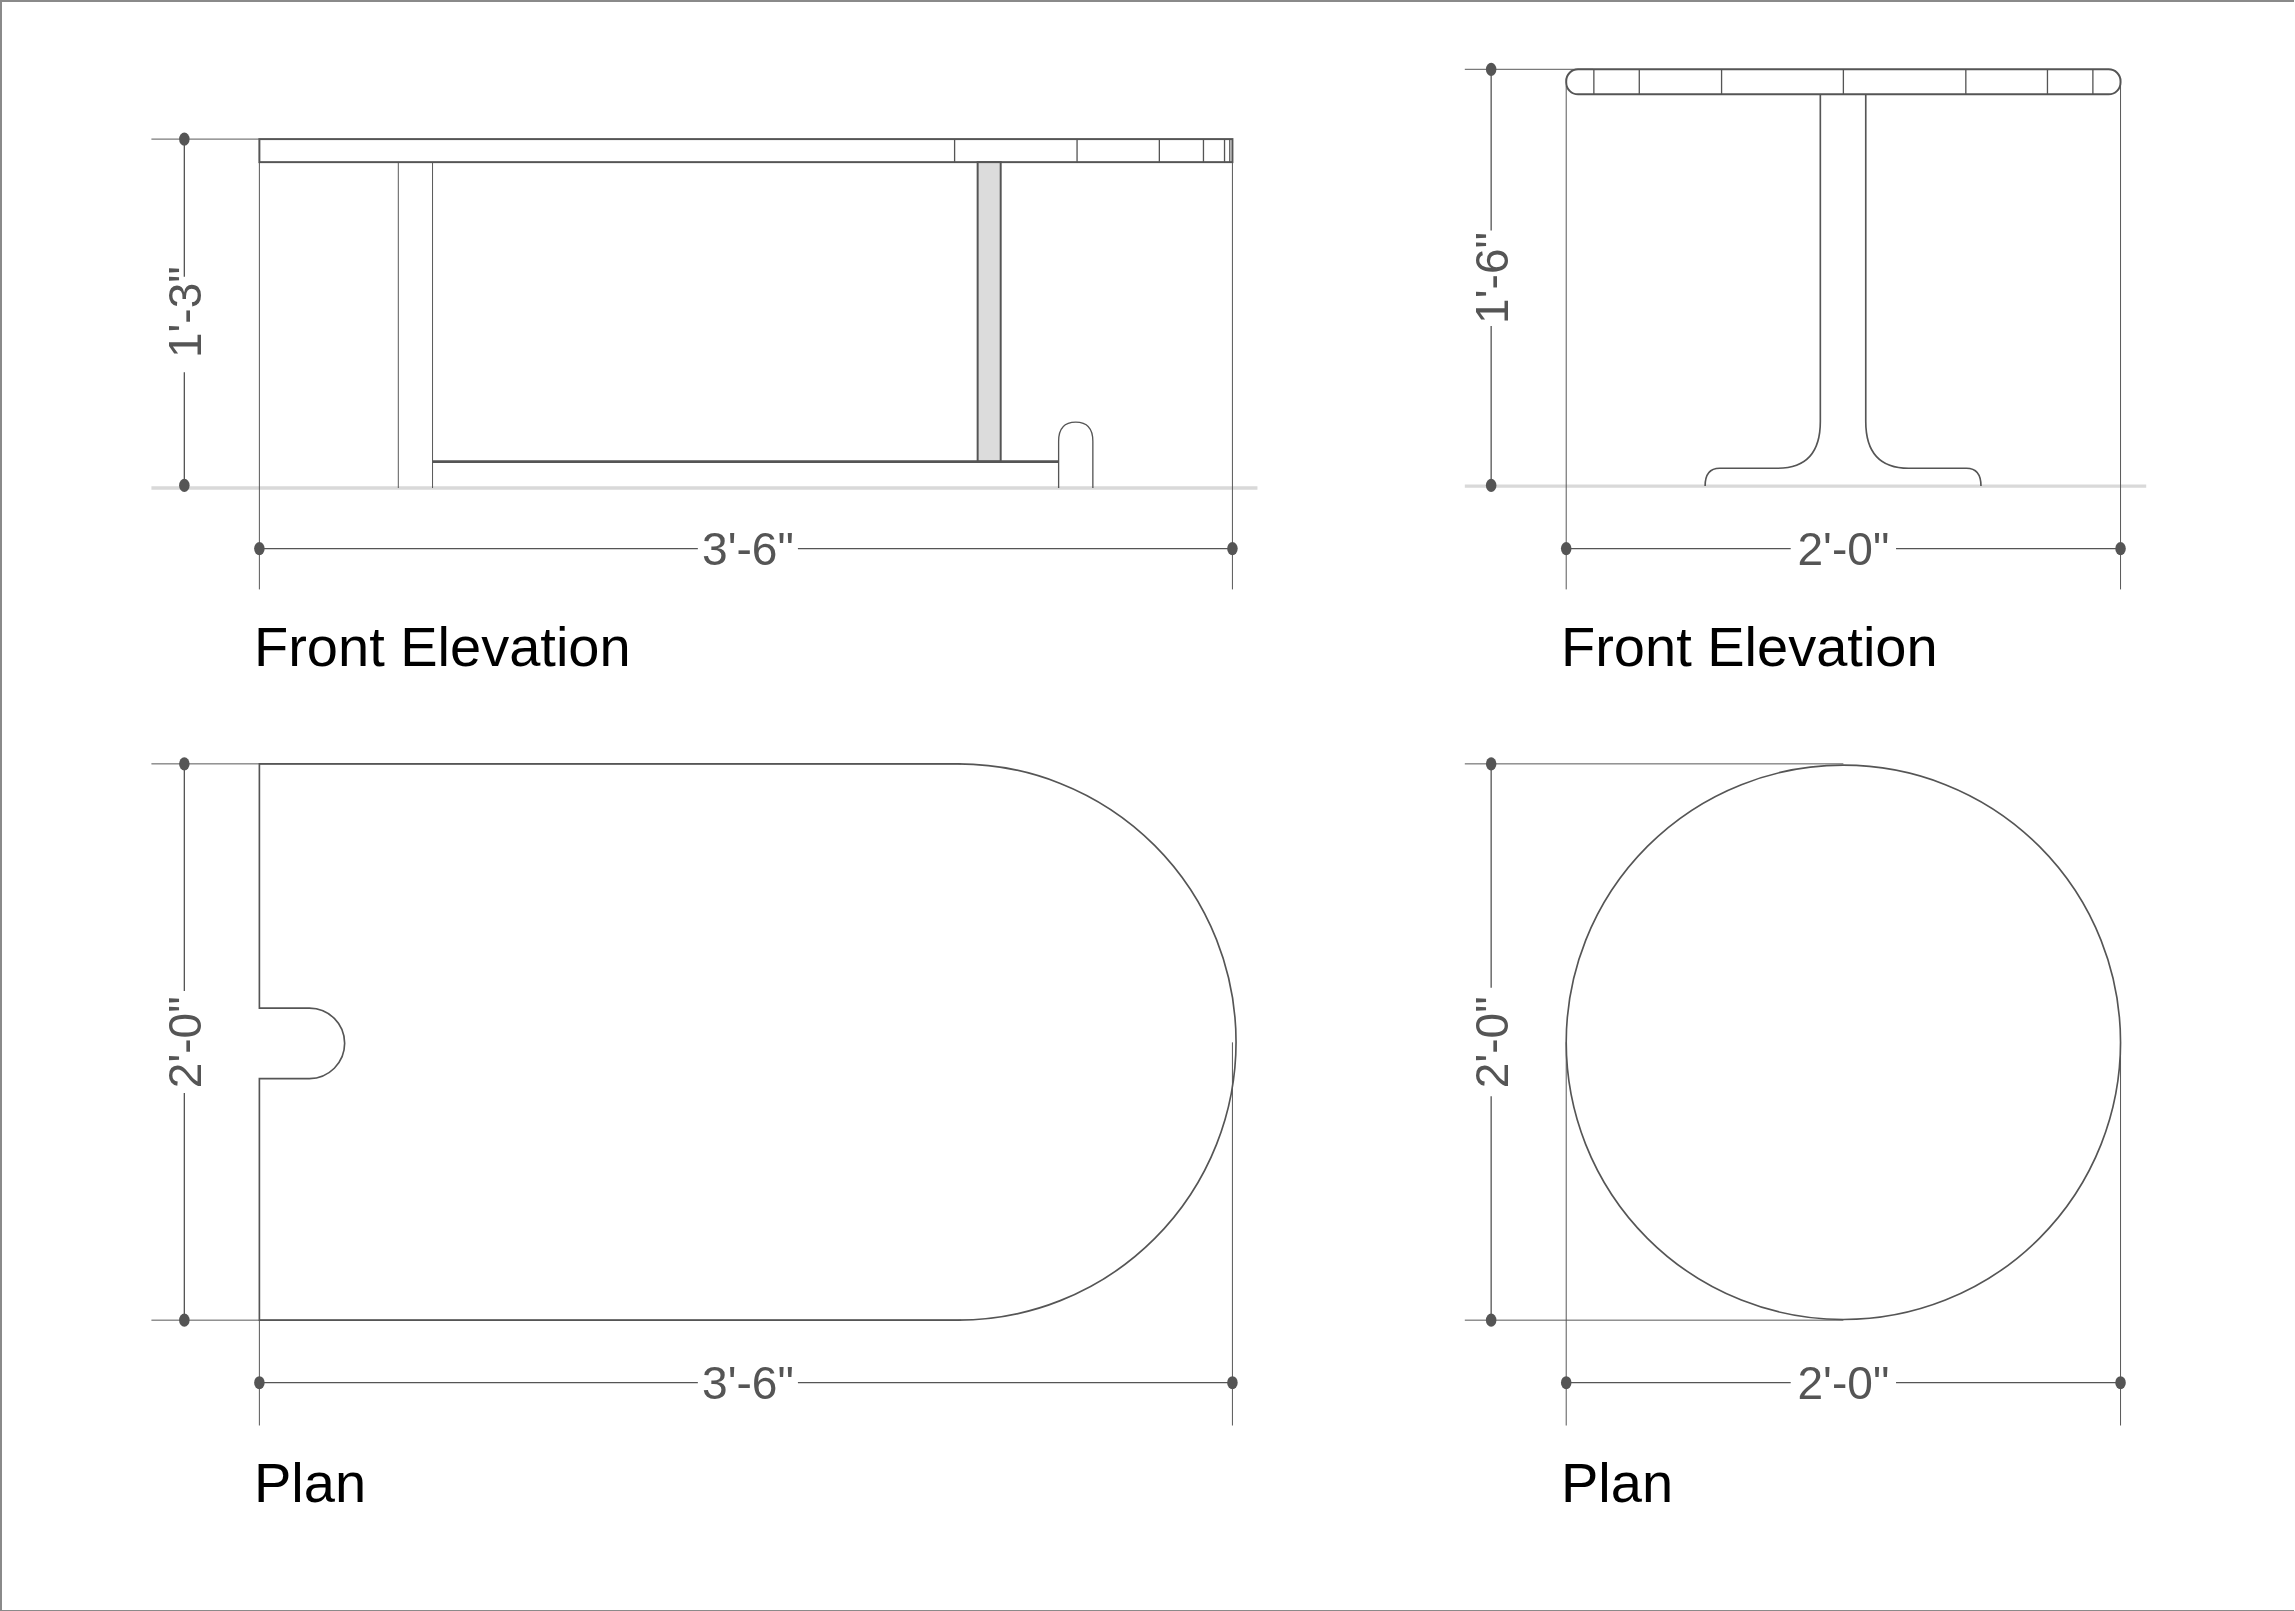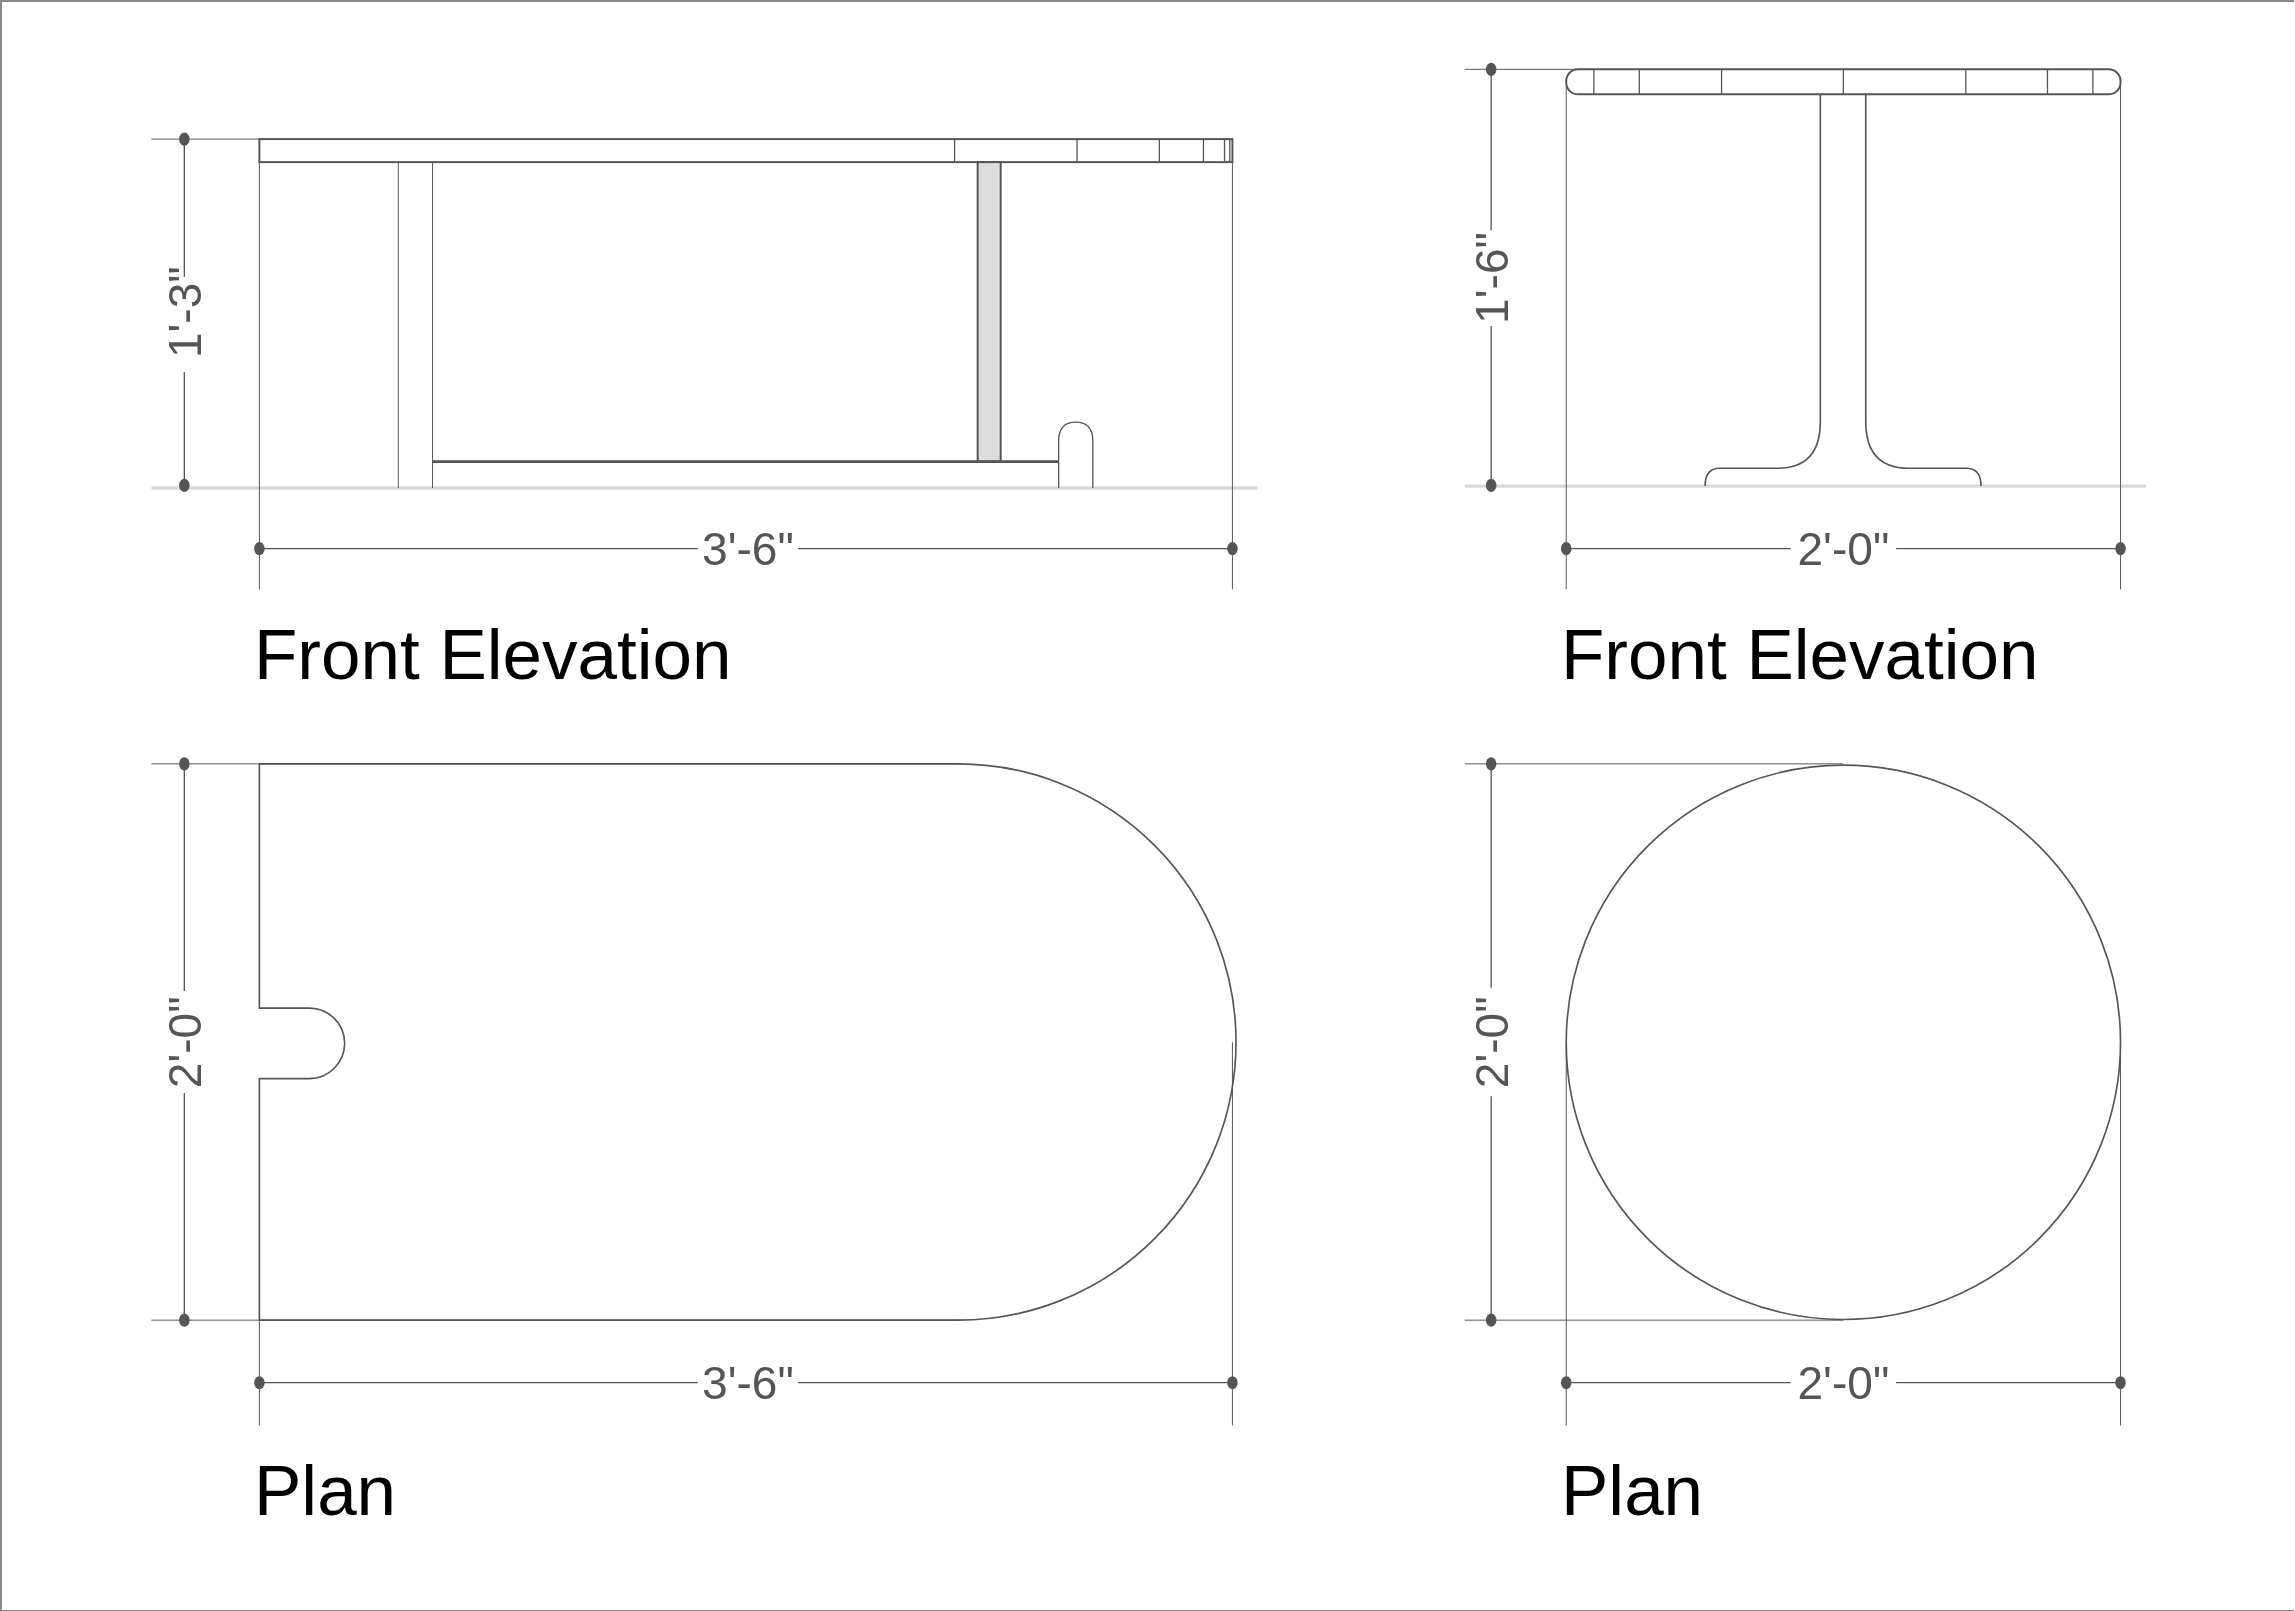--- a/index.html
+++ b/index.html
@@ -1,20 +1,20 @@
 <!DOCTYPE html>
 <html style="font-size:10.5px"><head>
 <meta charset="utf-8">
 <style>
   html,body{margin:0;padding:0;background:#fff;}
   body{width:2295px;height:1612px;overflow:hidden;position:relative;}
   .sheet{position:absolute;left:0;top:0;width:2292px;height:1608px;border:2px solid #8a8a8a;border-right:none;box-sizing:content-box;background:#fff;}
   svg{position:absolute;left:0;top:0;}
   .dimtext{font-family:"Liberation Sans Narrow","Liberation Sans",sans-serif;fill:#555;font-size:70px;}
-  .label{position:absolute;font-family:"Liberation Sans",sans-serif;color:#000;font-size:71px;line-height:1;white-space:nowrap;}
+  .label{position:absolute;font-family:"Liberation Sans",sans-serif;color:#000;font-size:56px;line-height:1;white-space:nowrap;}
 </style>
 </head>
 <body>
 
 <div class="sheet"></div>
 
 <svg width="2295" height="1612" viewBox="0 0 3486 2448">
   <g fill="none" stroke="#555" stroke-width="2">
 
     <g>

